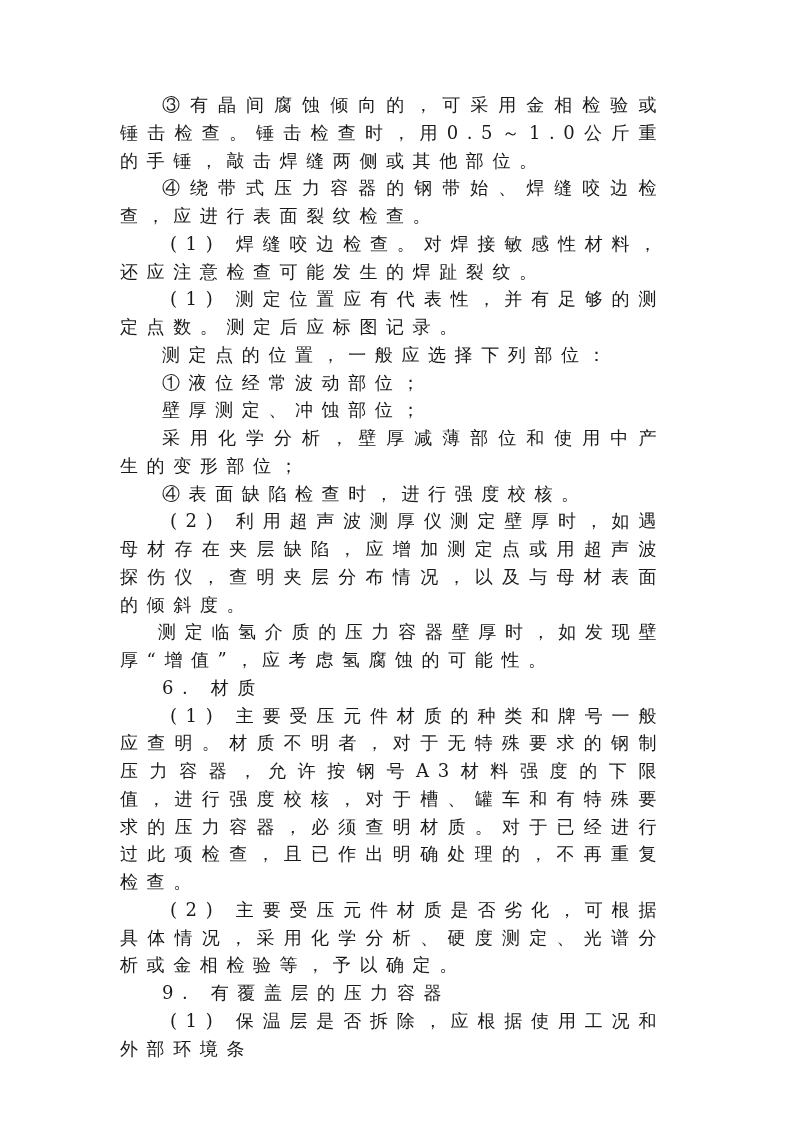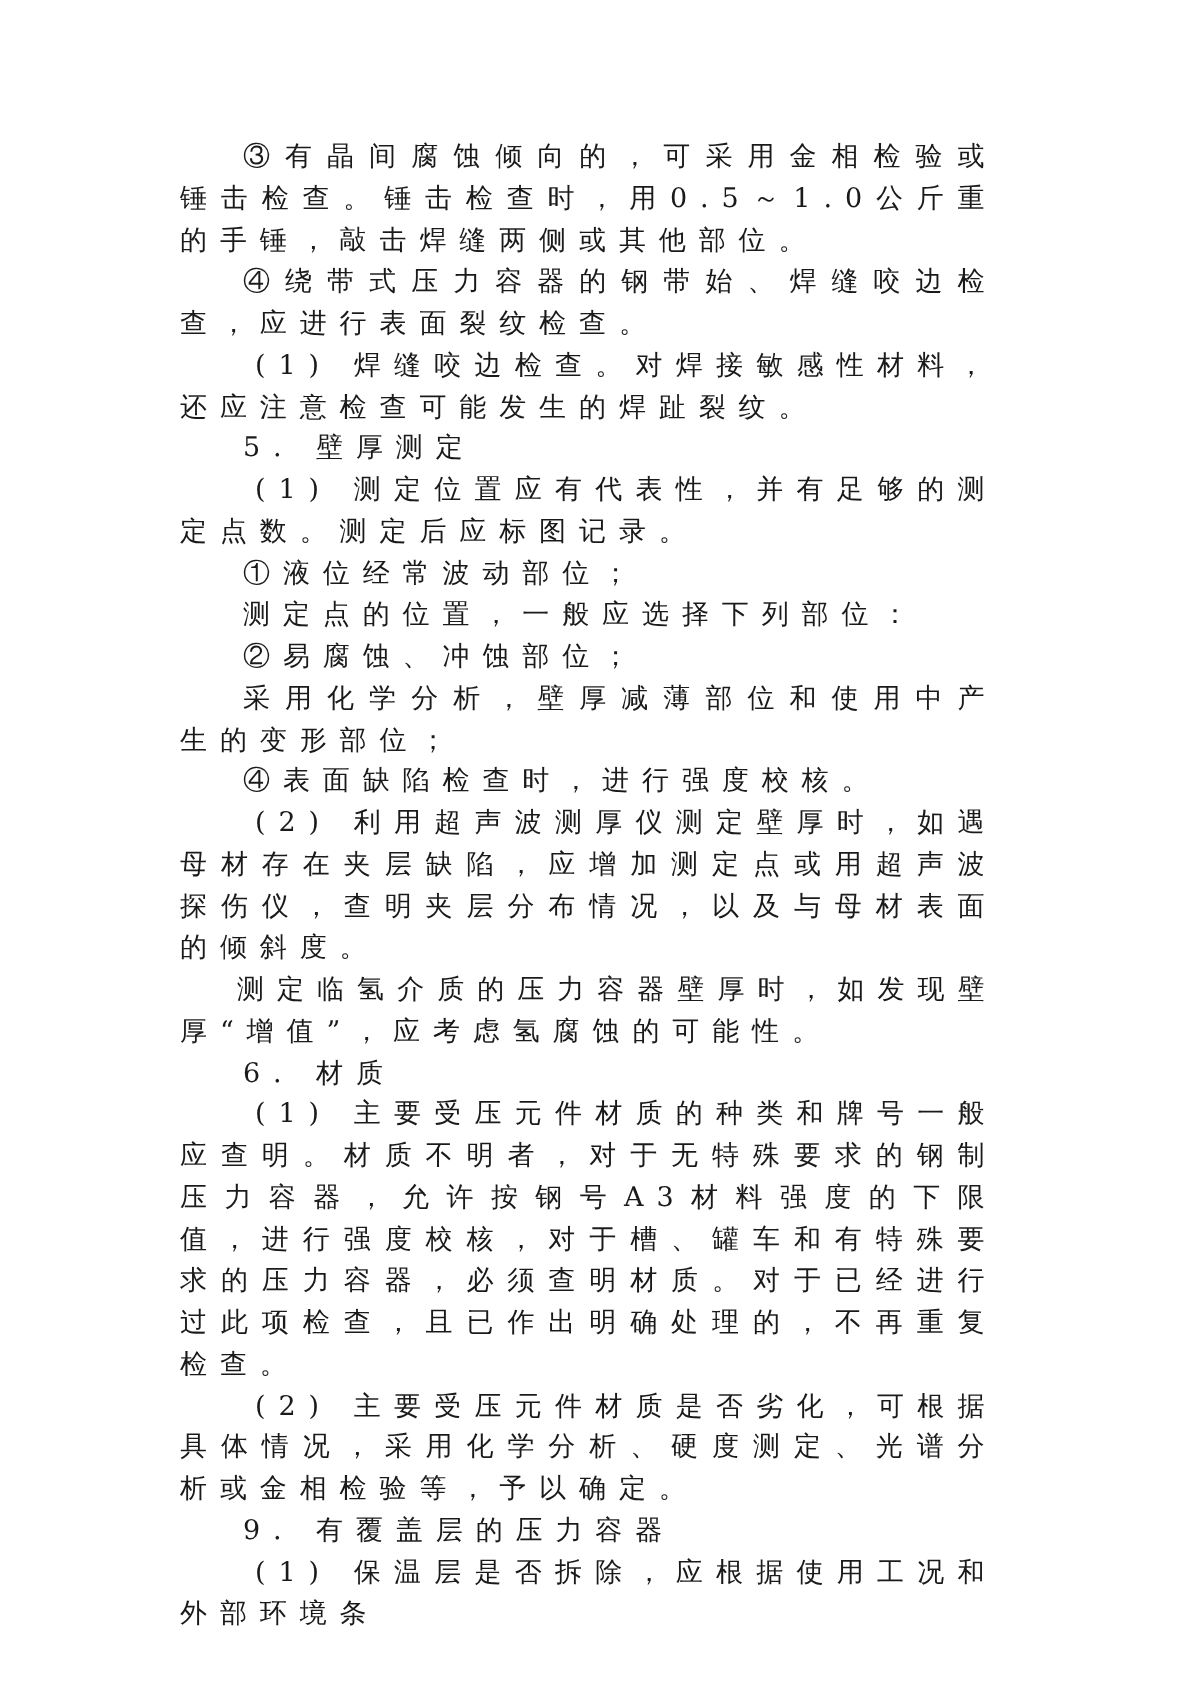--- a/index.html
+++ b/index.html
@@ -15,25 +15,24 @@
   .i3 { text-indent: 50px; }
   .i25 { text-indent: 38px; }
 </style>
 </head>
 <body>
 
 <div class="page">
   <p class="p i2">③有晶间腐蚀倾向的，可采用金相检验或锤击检查。锤击检查时，用0.5～1.0公斤重的手锤，敲击焊缝两侧或其他部位。</p>
   <p class="p i2">④绕带式压力容器的钢带始、焊缝咬边检查，应进行表面裂纹检查。</p>
   <p class="p i3">(1) 焊缝咬边检查。对焊接敏感性材料，还应注意检查可能发生的焊趾裂纹。</p>
-  <p class="p i2">5. 壁厚测定</p>
   <p class="p i3">(1) 测定位置应有代表性，并有足够的测定点数。测定后应标图记录。</p>
+  <p class="p i2">测定点的位置，一般应选择下列部位：</p>
   <p class="p i2">①液位经常波动部位；</p>
-  <p class="p i2">测定点的位置，一般应选择下列部位：</p>
-  <p class="p i2">②易腐蚀、冲蚀部位；</p>
+  <p class="p i2">壁厚测定、冲蚀部位；</p>
   <p class="p i2">采用化学分析，壁厚减薄部位和使用中产生的变形部位；</p>
   <p class="p i2">④表面缺陷检查时，进行强度校核。</p>
   <p class="p i3">(2) 利用超声波测厚仪测定壁厚时，如遇母材存在夹层缺陷，应增加测定点或用超声波探伤仪，查明夹层分布情况，以及与母材表面的倾斜度。</p>
   <p class="p i25">测定临氢介质的压力容器壁厚时，如发现壁厚“增值”，应考虑氢腐蚀的可能性。</p>
   <p class="p i2">6. 材质</p>
   <p class="p i3">(1) 主要受压元件材质的种类和牌号一般应查明。材质不明者，对于无特殊要求的钢制压力容器，允许按钢号A3材料强度的下限值，进行强度校核，对于槽、罐车和有特殊要求的压力容器，必须查明材质。对于已经进行过此项检查，且已作出明确处理的，不再重复检查。</p>
   <p class="p i3">(2) 主要受压元件材质是否劣化，可根据具体情况，采用化学分析、硬度测定、光谱分析或金相检验等，予以确定。</p>
   <p class="p i2">9. 有覆盖层的压力容器</p>
   <p class="p i3">(1) 保温层是否拆除，应根据使用工况和外部环境条</p>
 </div>

